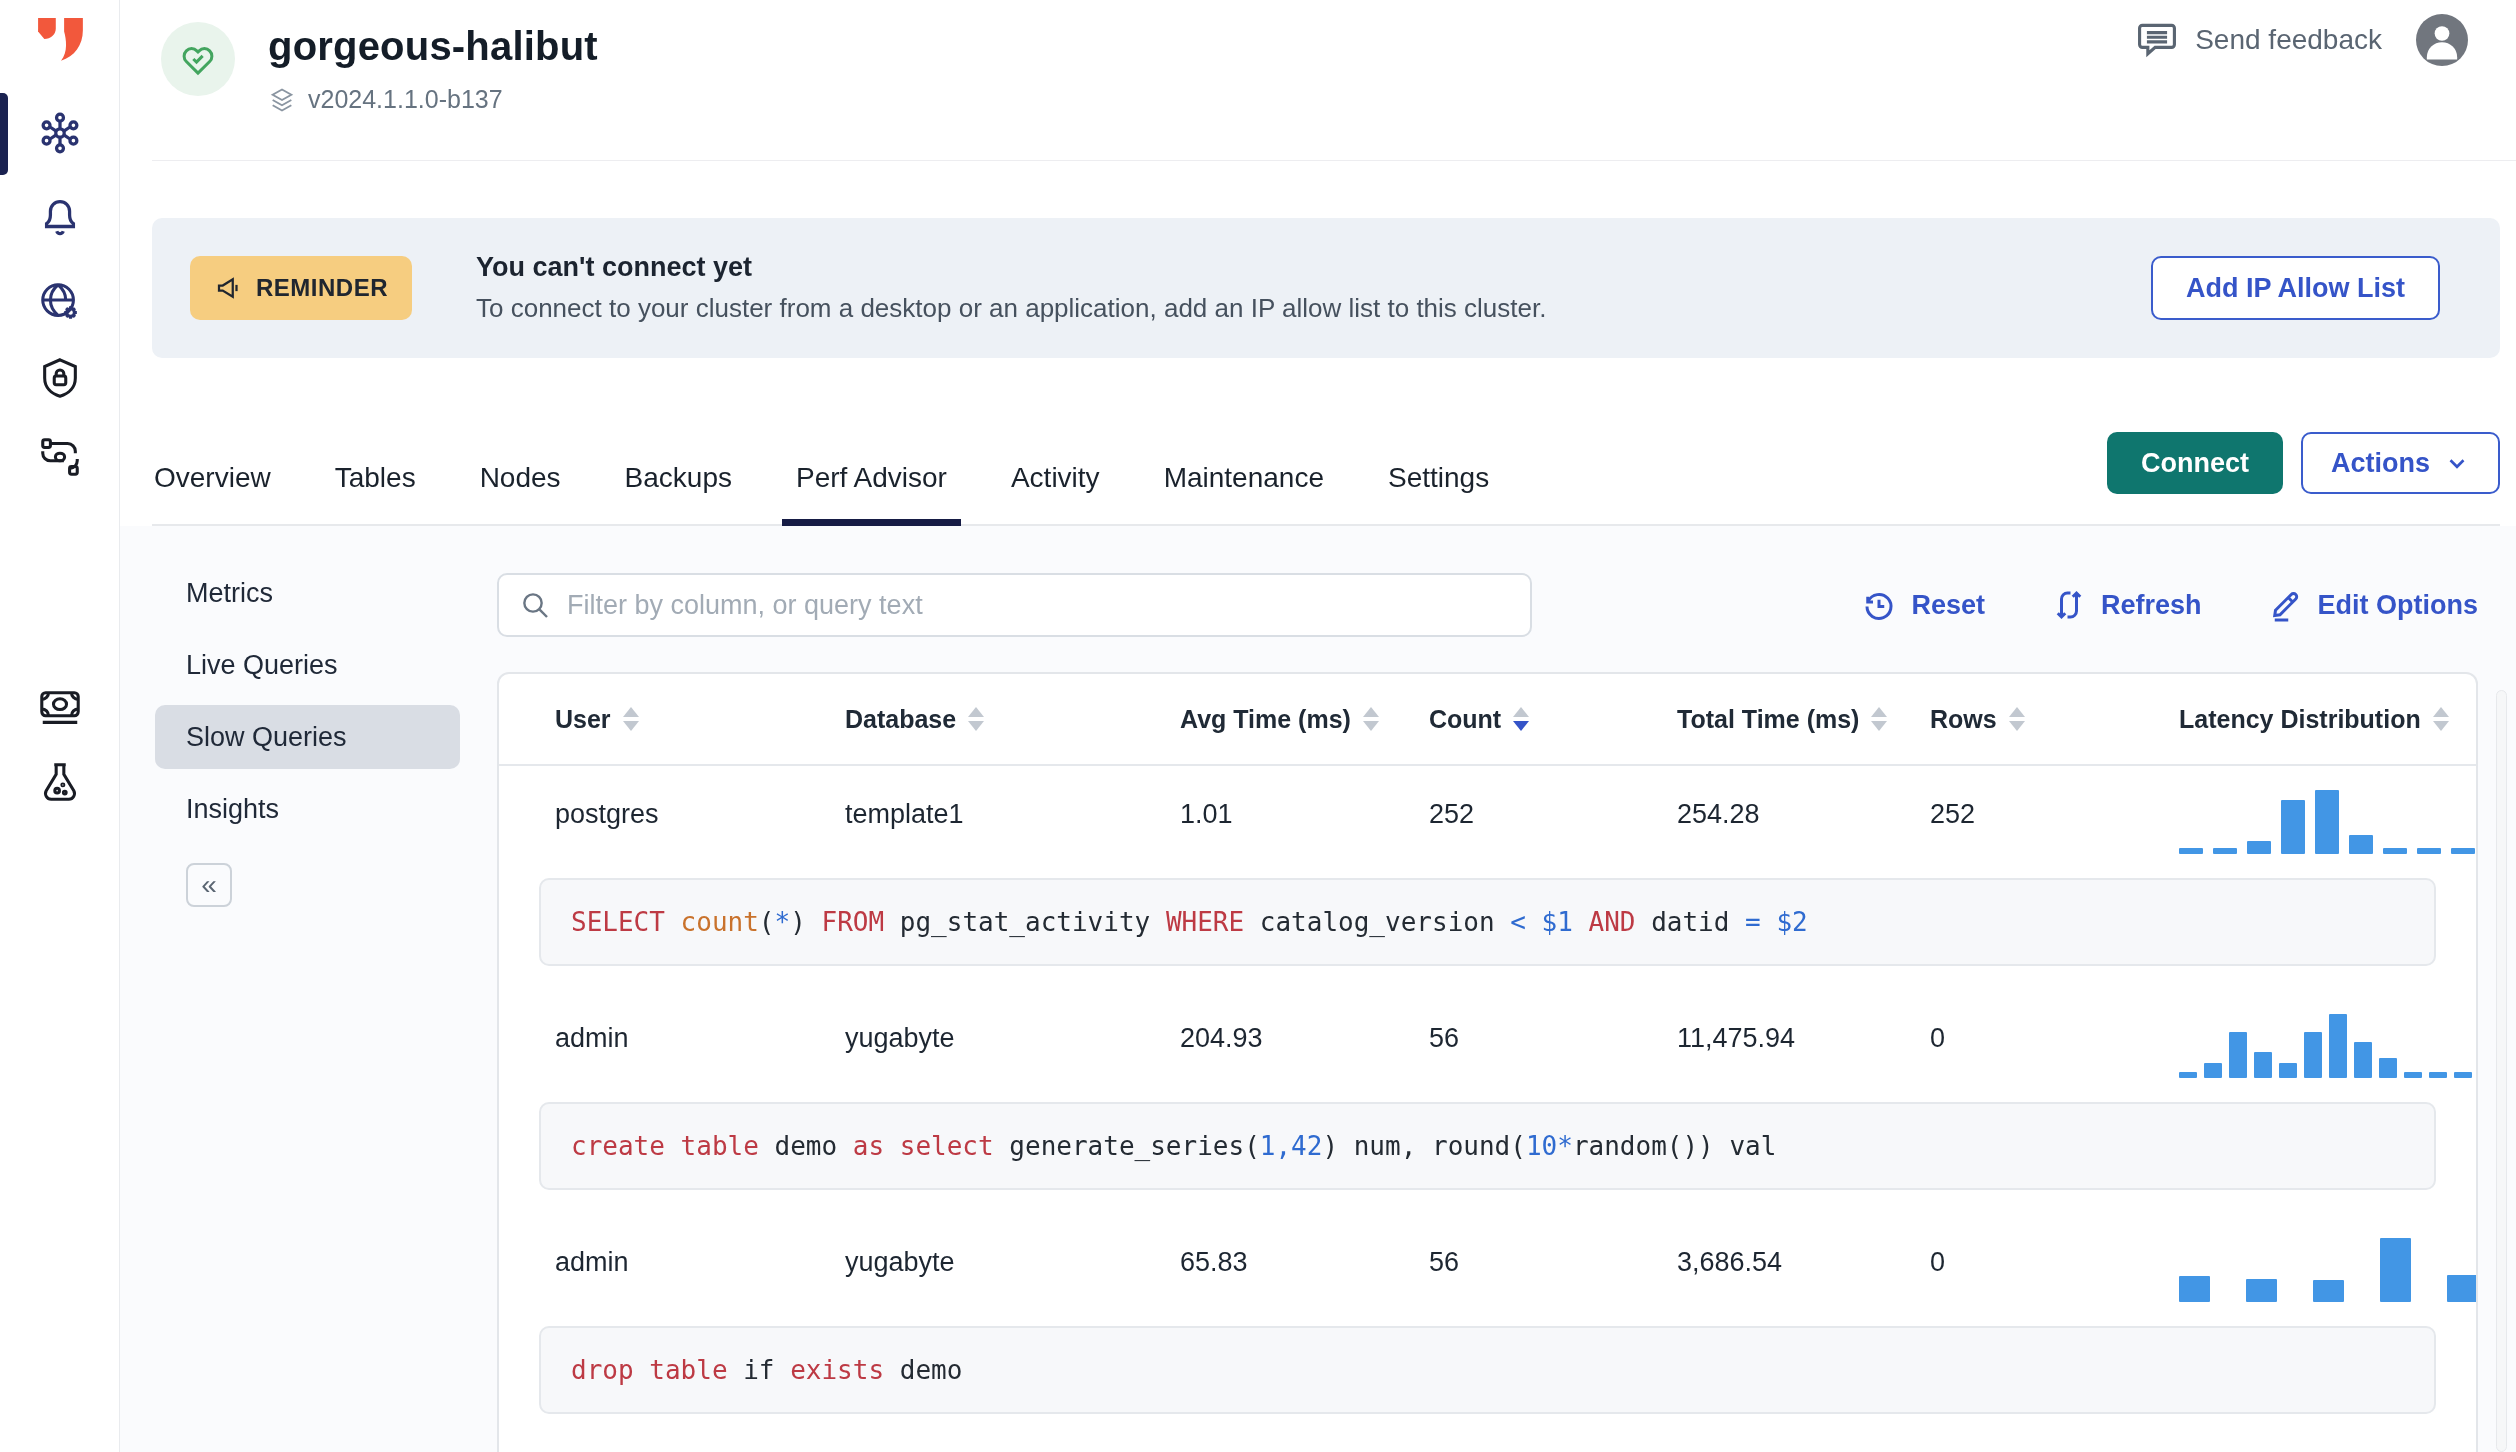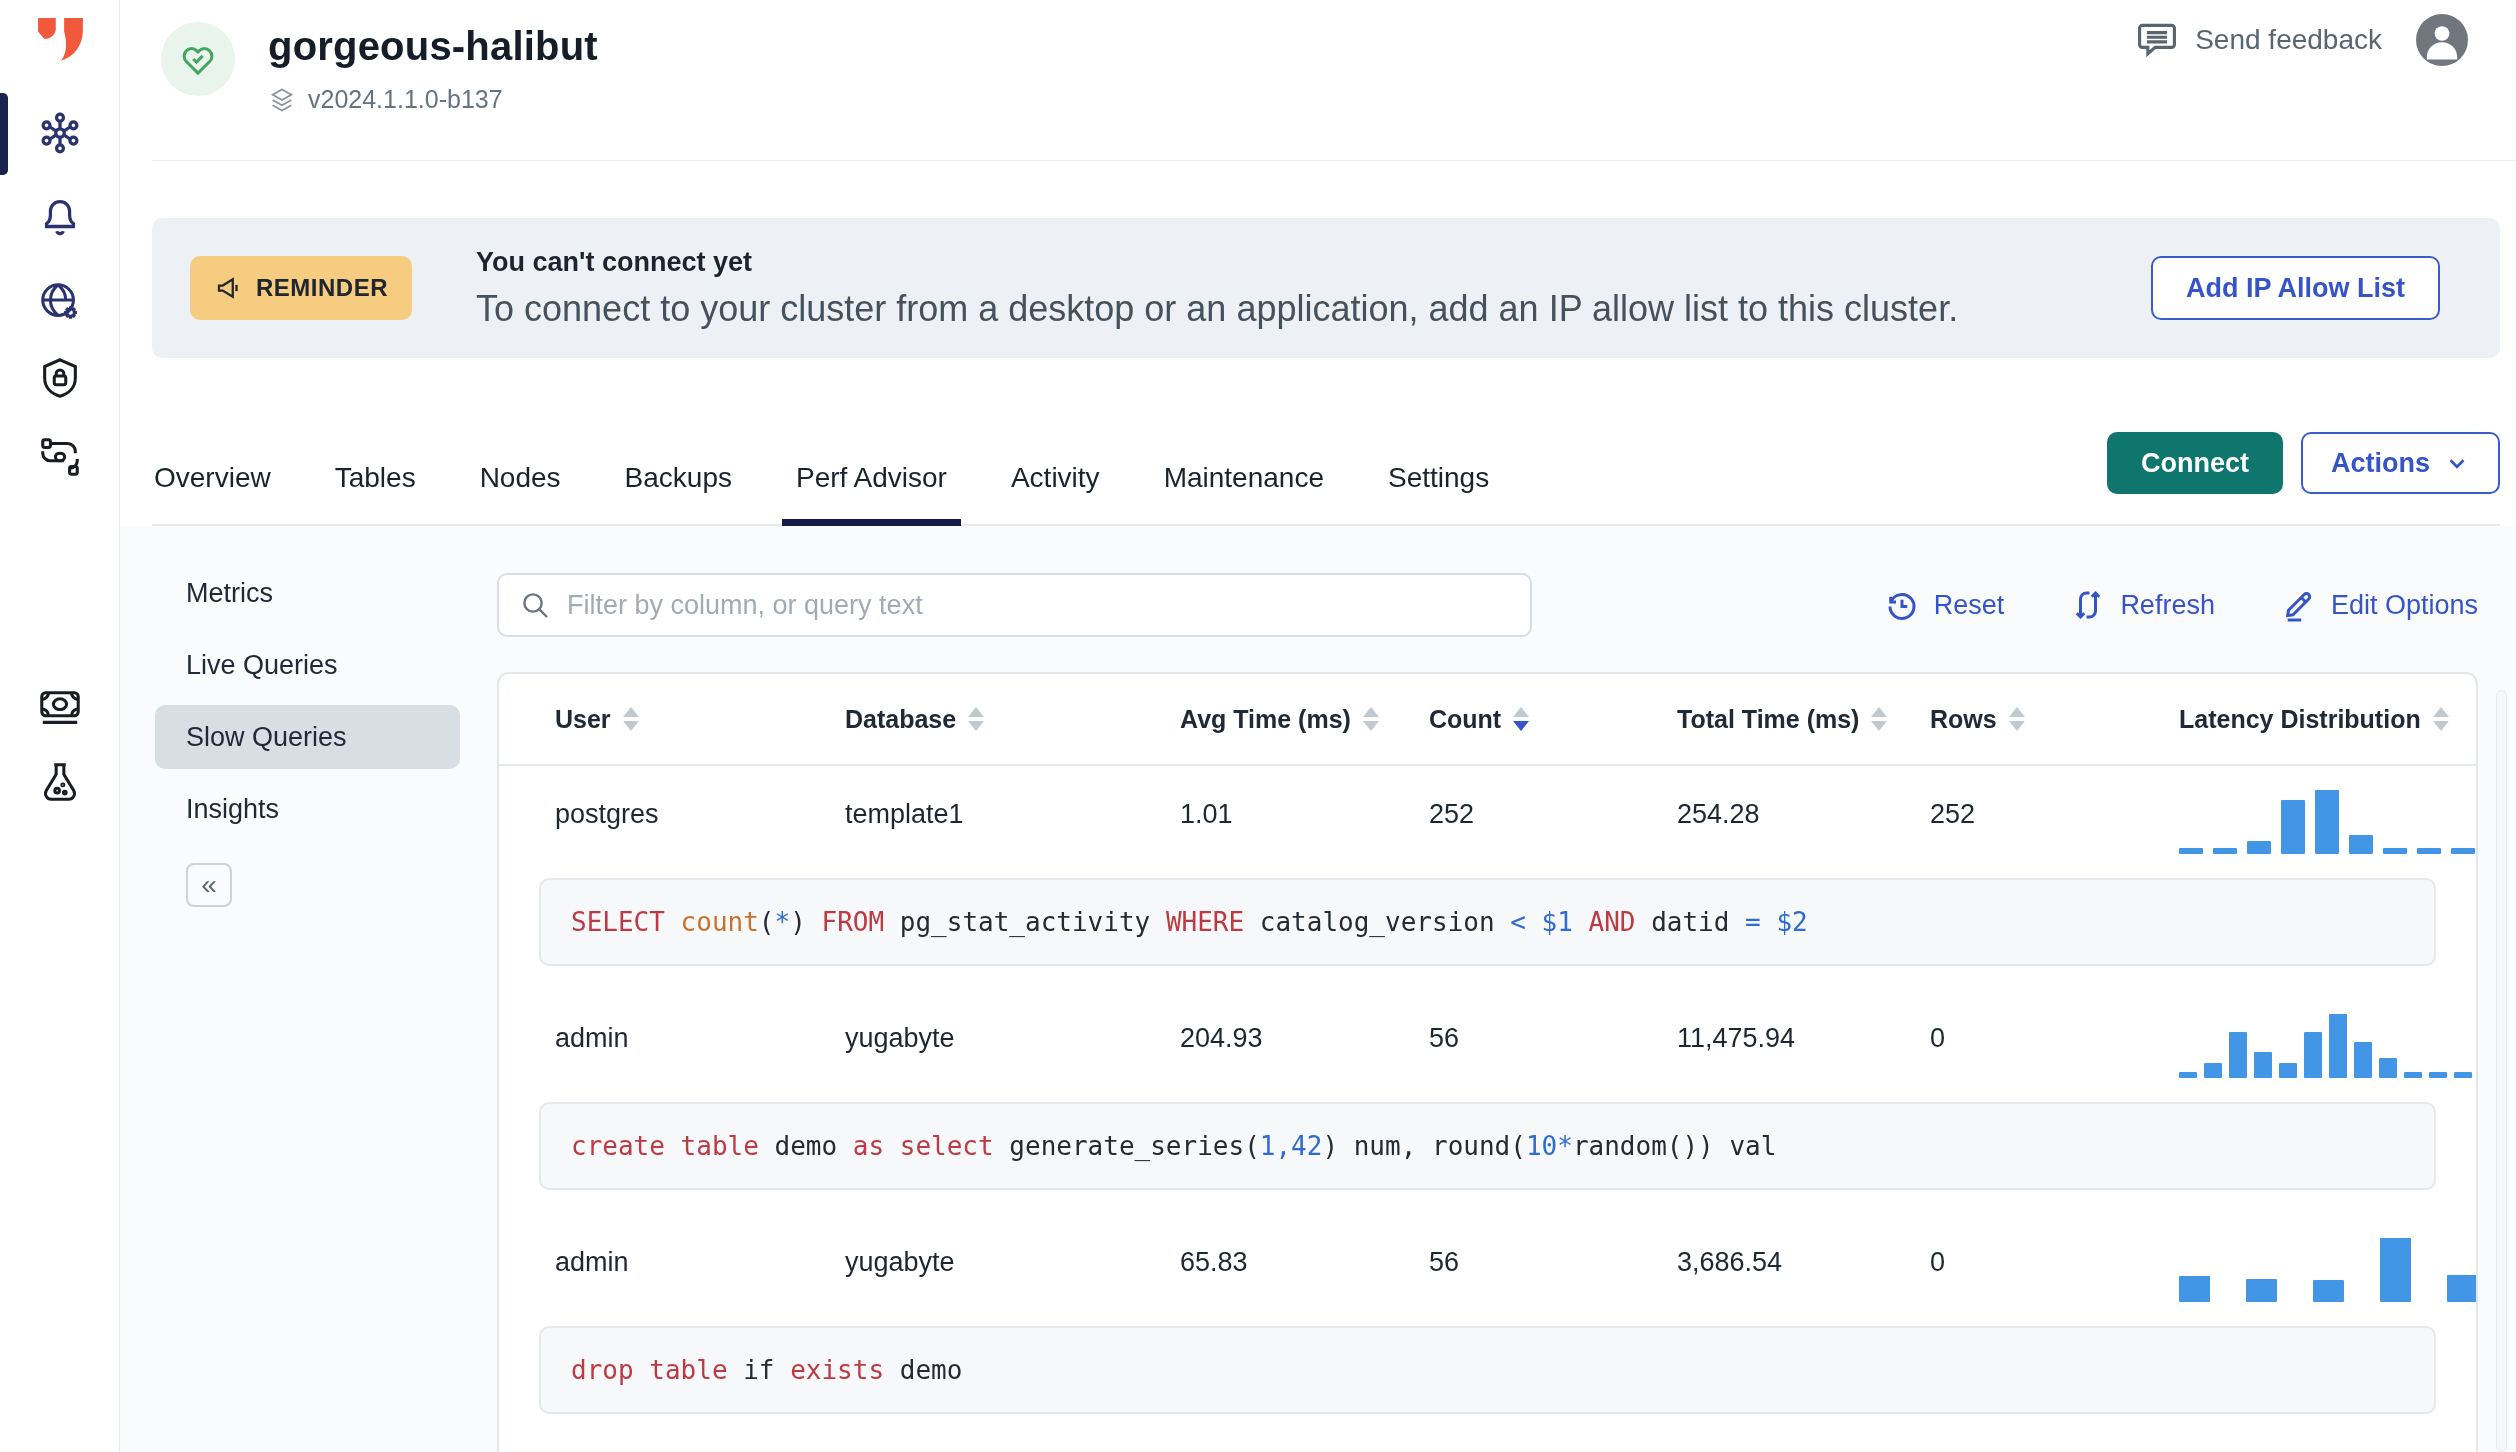--- a/index.html
+++ b/index.html
@@ -32,21 +32,21 @@
   .header-divider { position:absolute; left:32px; right:0; top:160px; height:1px; background:#ededf0; }
 
   
   .banner { position:absolute; left:32px; right:16px; top:218px; height:140px; background:#edf1f6;
             border-radius:10px; display:flex; align-items:center; padding:0 60px 0 38px; }
   .reminder-badge { display:flex; align-items:center; gap:12px; height:64px; padding:0 24px;
                     background:#f6cd80; border-radius:10px; font-size:24px; font-weight:bold;
                     color:#20262f; letter-spacing:.5px; flex:0 0 auto; }
   .banner-text { margin-left:64px; }
   .banner-title { font-size:27px; font-weight:bold; color:#1c2430; }
-  .banner-body { font-size:36px; color:#46515e; margin-top:10px; }
+  .banner-body { font-size:26px; color:#46515e; margin-top:10px; }
   .banner-spacer { flex:1; }
   .btn-outline { height:64px; padding:0 33px; border:2px solid #3a5ccc; border-radius:10px;
                  background:#fff; color:#3554c8; font-size:27px; font-weight:bold;
                  font-family:inherit; cursor:pointer; display:flex; align-items:center; gap:14px; }
 
   
   .tabs-row { position:absolute; left:32px; right:16px; top:430px; height:96px; }
   .tabs-divider { position:absolute; left:0; right:0; bottom:0; height:2px; background:#e7e9ec; }
   .tabs { position:absolute; left:2px; top:0; bottom:0; display:flex; gap:64px; align-items:center; }
   .tab { position:relative; height:100%; display:flex; align-items:center; font-size:28px;
@@ -70,21 +70,21 @@
                   font-family:inherit; cursor:pointer; }
 
   .main-panel { position:absolute; left:377px; top:0; right:0; bottom:0; }
   .filter-box { position:absolute; left:0; top:47px; width:1035px; height:64px; background:#fff;
                 border:2px solid #d9dee4; border-radius:10px; display:flex; align-items:center; padding:0 20px; }
   .filter-box input { flex:1; border:none; outline:none; background:transparent; margin-left:16px;
                       font-size:27px; font-family:inherit; color:#1d2631; }
   .filter-box input::placeholder { color:#a2abb5; }
   .toolbar-links { position:absolute; right:38px; top:47px; height:64px; display:flex; gap:66px; align-items:center; }
   .tool-link { display:flex; align-items:center; gap:14px; background:none; border:none;
-               color:#3554c8; font-size:27px; font-weight:normal; font-family:inherit; cursor:pointer; }
+               color:#3554c8; font-size:27px; font-weight:bold; font-family:inherit; cursor:pointer; }
 
   
   .table-card { position:absolute; left:0; top:146px; right:38px; bottom:-30px; background:#fff;
                 border:2px solid #e3e6ea; border-radius:12px; overflow:hidden; }
   .thead, .data-row { display:grid; grid-template-columns:290px 335px 249px 248px 253px 249px 1fr;
                       padding-left:56px; align-items:center; }
   .thead { height:92px; border-bottom:2px solid #e5e8ec; }
   .th { display:flex; align-items:center; gap:12px; font-size:25px; font-weight:bold; color:#202a36; cursor:pointer; }
   .sort { display:flex; flex-direction:column; gap:4px; }
   .tri-up { width:0; height:0; border-left:8px solid transparent; border-right:8px solid transparent;

